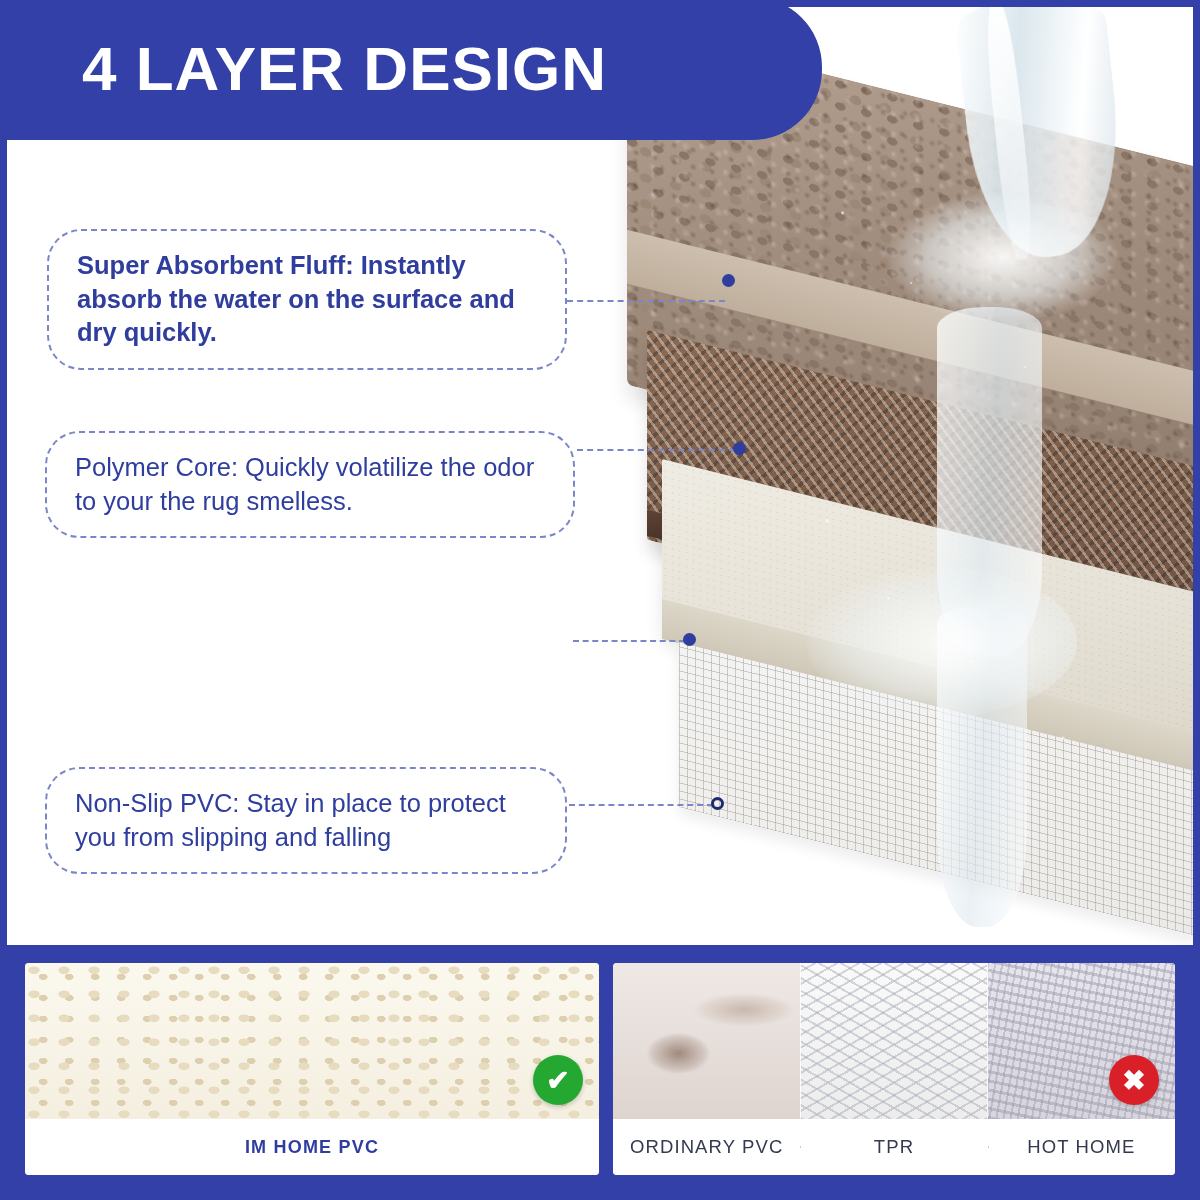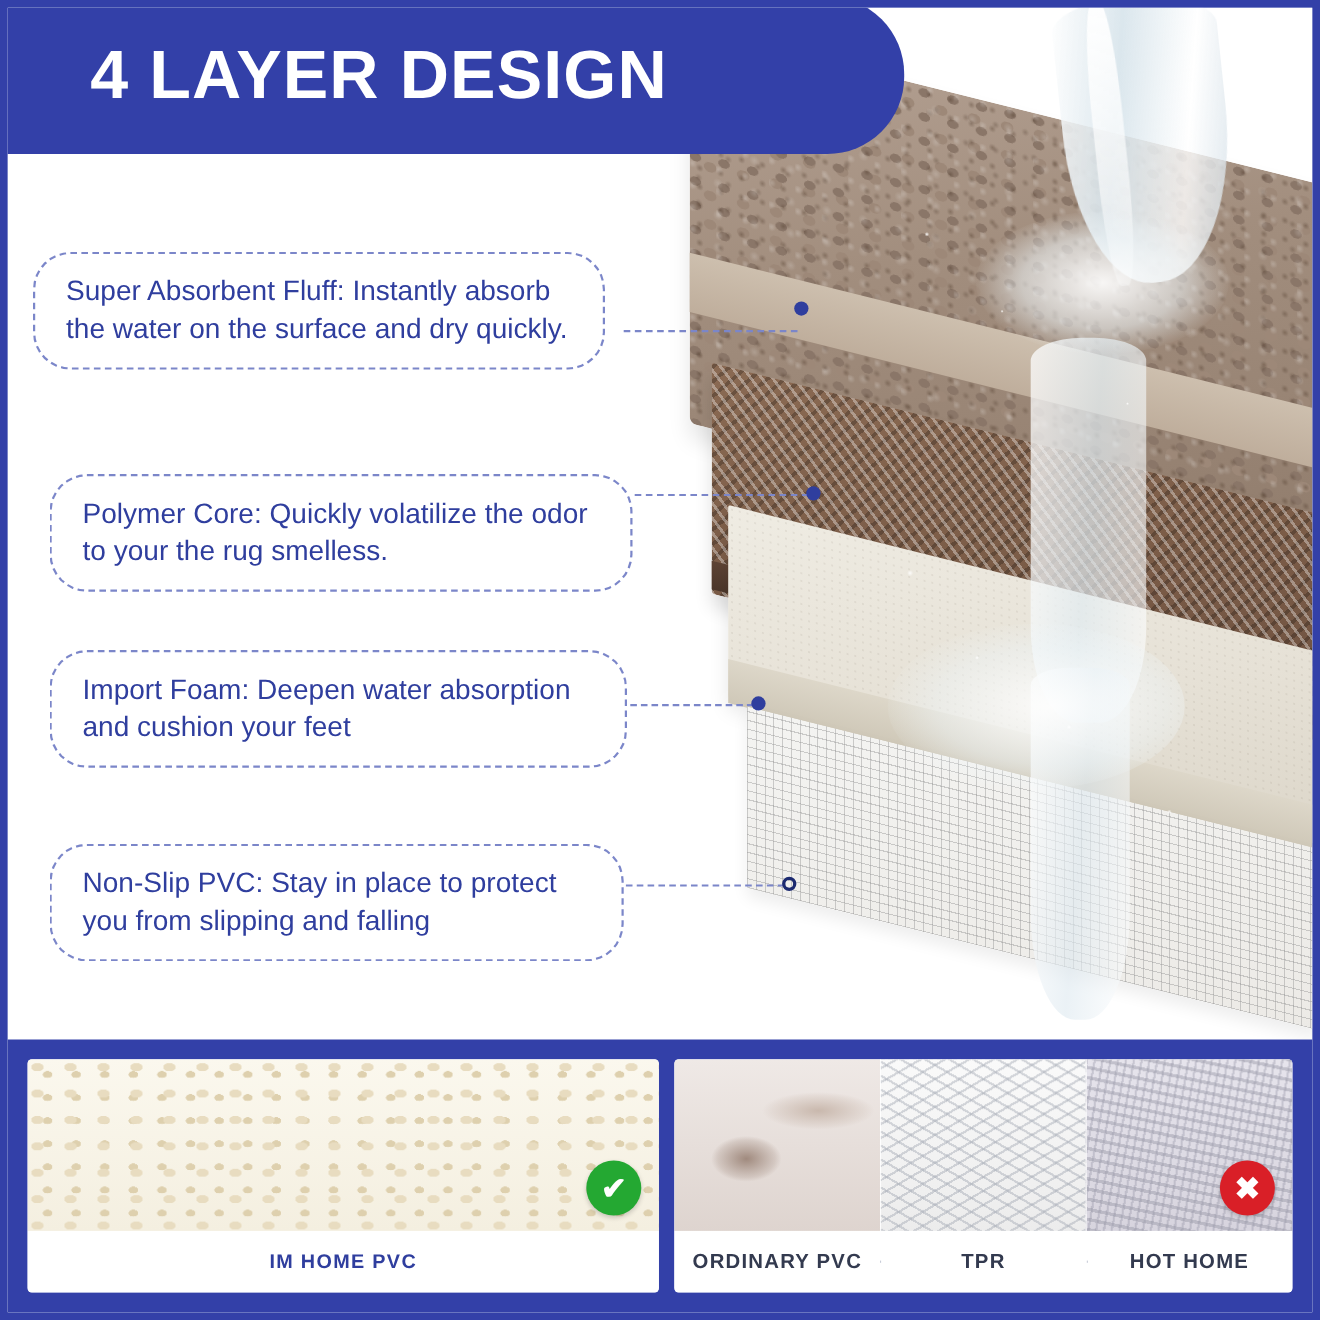--- a/index.html
+++ b/index.html
@@ -212,21 +212,21 @@
     border: 2px dashed #7b86c9;
     border-radius: 34px;
     padding: 18px 28px;
     color: #2f3e9e;
     font-size: 25.5px;
     line-height: 1.32;
     font-weight: 500;
     background: rgba(255,255,255,0.92);
     z-index: 18;
   }
-  .c1 { left: 23px; top: 222px; width: 520px; }
+  .c1 { left: 40px; top: 222px; width: 520px; font-weight: bold; }
   .c2 { left: 38px; top: 424px; width: 530px; }
   .c3 { left: 38px; top: 584px; width: 525px; }
   .c4 { left: 38px; top: 760px; width: 522px; }
 
   .leader {
     position: absolute;
     height: 0;
     border-top: 2px dashed #7b86c9;
     z-index: 17;
   }
@@ -315,21 +315,21 @@
     color: #2f3e9e;
     font-size: 18px;
     font-weight: bold;
     letter-spacing: 1.2px;
   }
   .caption-cell {
     flex: 1;
     text-align: center;
     color: #333a4f;
     font-size: 18.5px;
-    font-weight: bold;
+    font-weight: normal;
     letter-spacing: 1.1px;
     position: relative;
   }
   .caption-cell + .caption-cell::before {
     content: "";
     position: absolute; left: 0; top: 10px; bottom: 10px;
     border-left: 1px solid #c8ccd8;
   }
 
   .badge {
@@ -381,23 +381,20 @@
   </div>
   <div class="leader l1"></div>
   <div class="dot d1"></div>
 
   <div class="callout c2">
     <span>Polymer Core: Quickly volatilize the odor to your the rug smelless.</span>
   </div>
   <div class="leader l2"></div>
   <div class="dot d2"></div>
 
-  <div class="callout c3">
-    <span>Import Foam: Deepen water absorption and cushion your feet</span>
-  </div>
   <div class="leader l3"></div>
   <div class="dot d3"></div>
 
   <div class="callout c4">
     <span>Non-Slip PVC: Stay in place to protect you from slipping and falling</span>
   </div>
   <div class="leader l4"></div>
   <div class="dot d4 dot-hollow"></div>
 
   <div class="bottom-strip">

